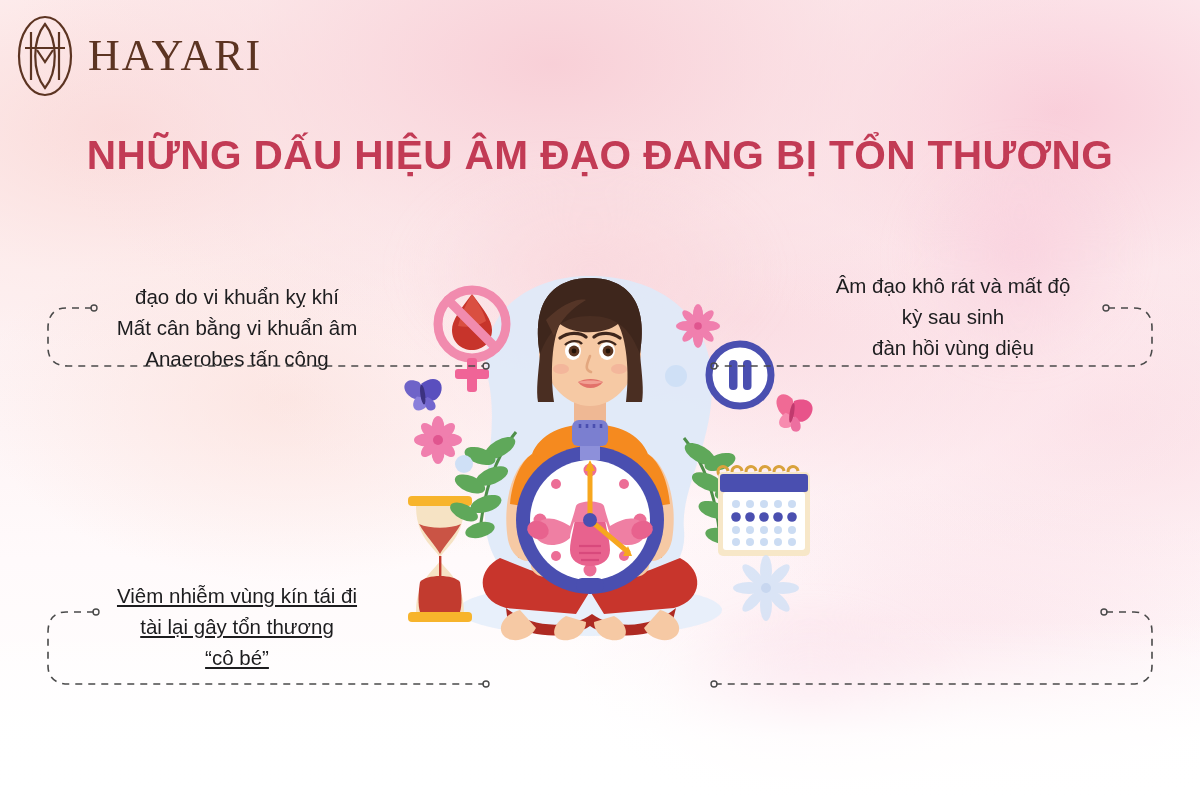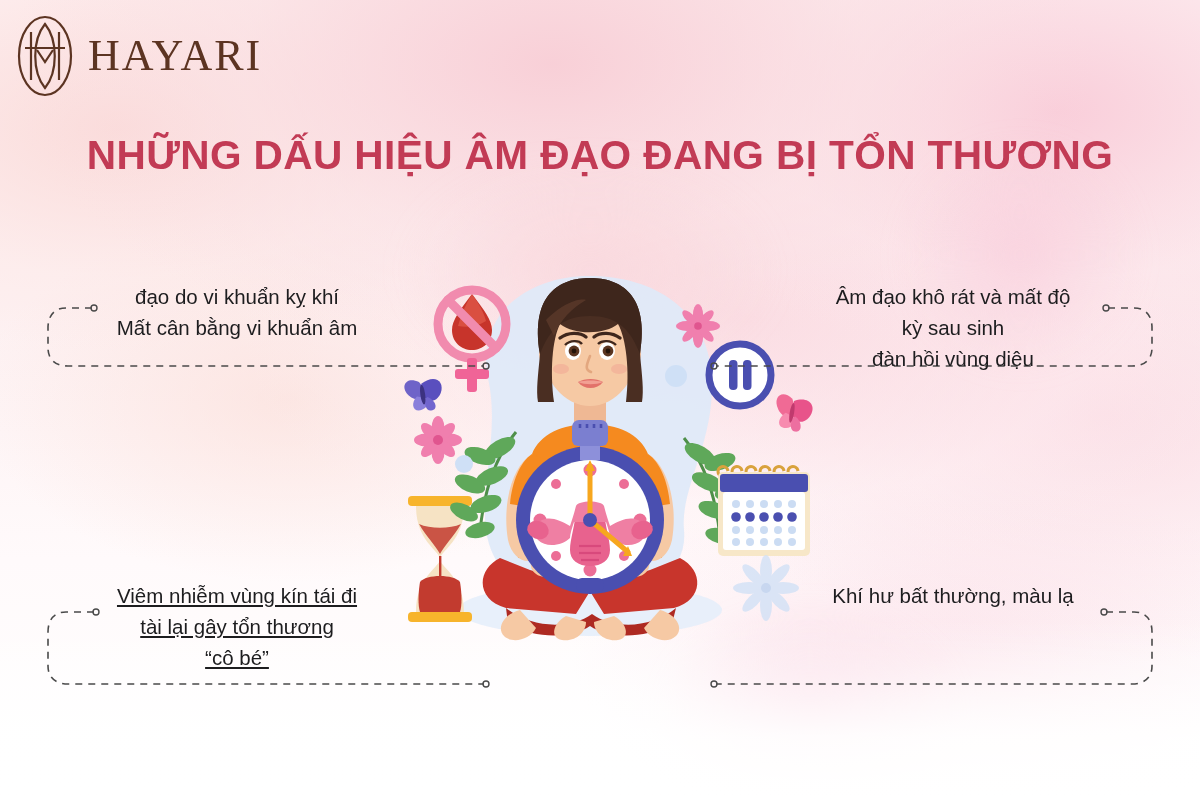--- a/index.html
+++ b/index.html
@@ -47,21 +47,21 @@
     font-family:"Liberation Sans","DejaVu Sans",sans-serif;
     font-weight:bold;font-size:41px;letter-spacing:.4px;
     color:#C23B55;white-space:nowrap;
     transform:scaleX(.99);
   }
 
   
   .callout{position:absolute;text-align:center;color:#1d1d1f;
     font-size:20.5px;line-height:31px;font-weight:400;}
   #callout-tl{left:62px;top:281px;width:350px;}
-  #callout-tr{left:778px;top:281px;width:350px;}
+  #callout-tr{left:778px;top:270px;width:350px;}
   #callout-bl{left:62px;top:580px;width:350px;text-decoration:underline;}
   #callout-br{left:778px;top:580px;width:350px;}
 
   .bracket{position:absolute;pointer-events:none;}
 
   
   #illustration{position:absolute;left:380px;top:258px;width:440px;height:430px;}
 
   .nowrapline{display:block;}
 </style>
@@ -390,31 +390,31 @@
 
   <svg class="bracket" style="left:704px;top:600px;" width="460" height="92">
     <path d="M402 12 L430 12 C442 12 448 20 448 32 L448 66 C448 78 440 84 428 84 L12 84" fill="none" stroke="#4A4A4A" stroke-width="1.6" stroke-dasharray="7 6"></path>
     <circle cx="400" cy="12" r="3" fill="none" stroke="#4A4A4A" stroke-width="1.4"></circle>
     <circle cx="10" cy="84" r="3" fill="none" stroke="#4A4A4A" stroke-width="1.4"></circle>
   </svg>
 
   <div class="callout" id="callout-tl">
     <span class="nowrapline">đạo do vi khuẩn kỵ khí</span>
     <span class="nowrapline">Mất cân bằng vi khuẩn âm</span>
+    <span class="nowrapline">Anaerobes tấn công</span>
   </div>
 
   <div class="callout" id="callout-tr">
     <span class="nowrapline">Âm đạo khô rát và mất độ</span>
     <span class="nowrapline">kỳ sau sinh</span>
     <span class="nowrapline">đàn hồi vùng diệu</span>
   </div>
 
   <div class="callout" id="callout-bl">
     <span class="nowrapline">Viêm nhiễm vùng kín tái đi</span>
     <span class="nowrapline">tài lại gây tổn thương</span>
     <span class="nowrapline">“cô bé”</span>
   </div>
 
   <div class="callout" id="callout-br">
-    <span class="nowrapline">Khí hư bất thường, màu lạ</span>
   </div>
 
 </div>
 
 </body></html>

